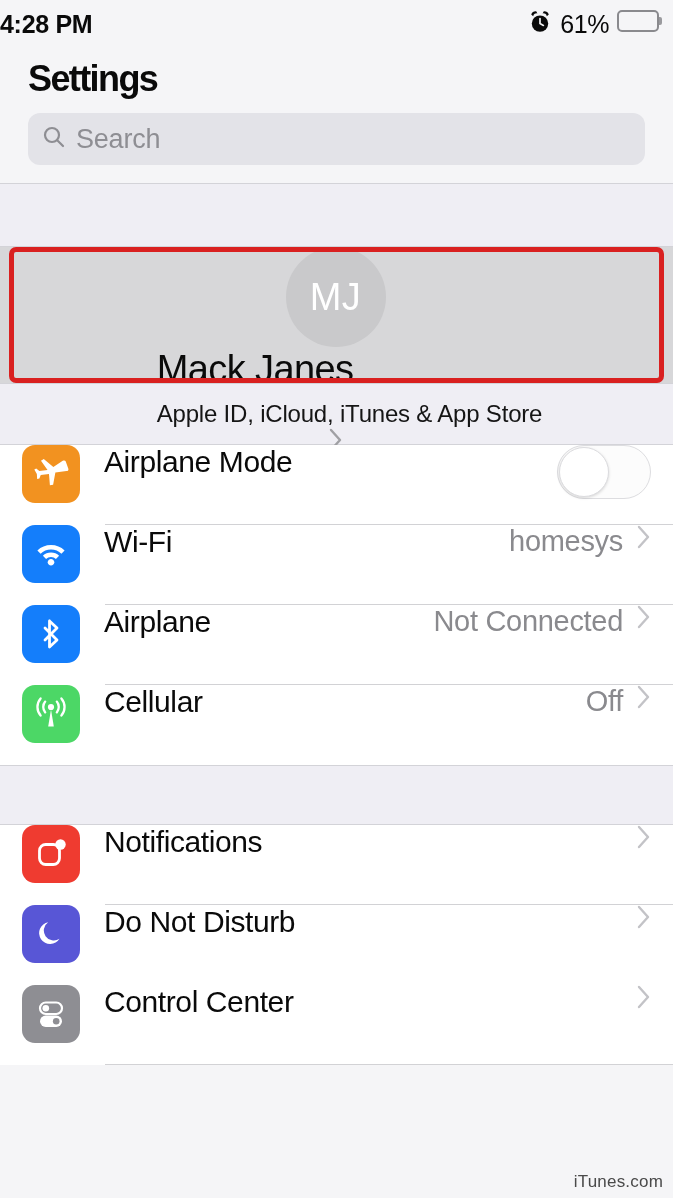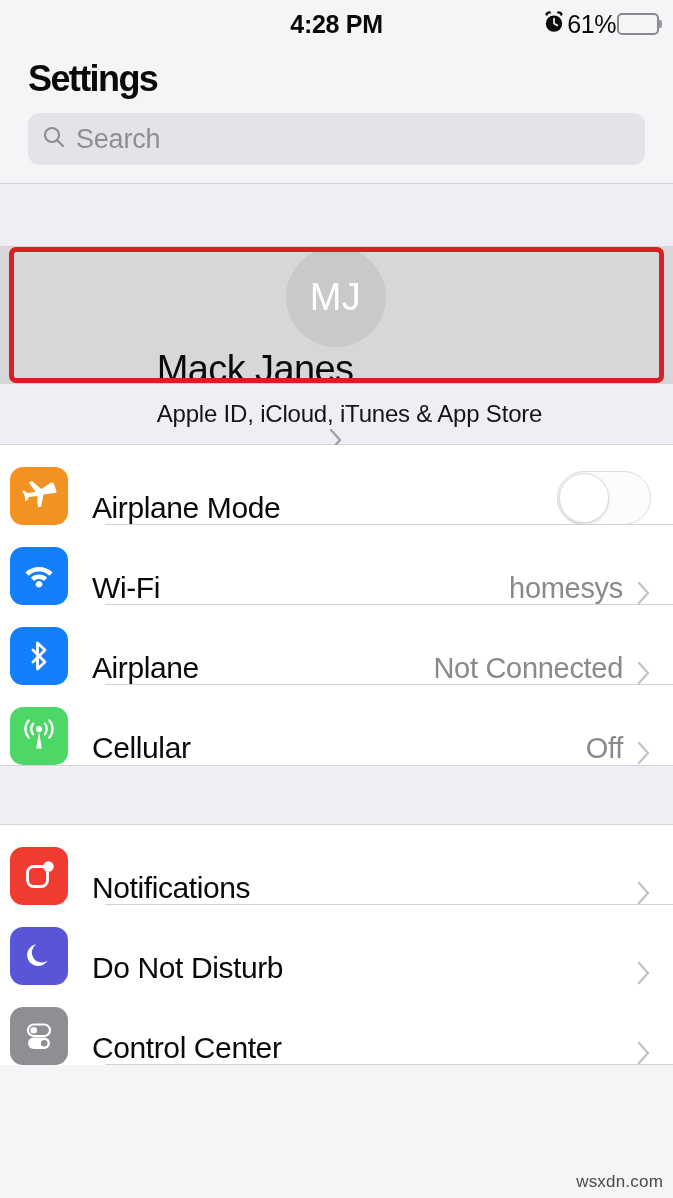--- a/index.html
+++ b/index.html
@@ -34,32 +34,32 @@
     gap: 9px;
   }
   .status-carrier {
     font-size: 25px;
     color: #0A0A0A;
     letter-spacing: -0.2px;
   }
   .status-center {
     position: absolute;
     left: 0; right: 0;
-    text-align: center;
+    text-align: left;
     font-size: 25px;
     font-weight: bold;
     color: #0A0A0A;
     letter-spacing: -0.3px;
     pointer-events: none;
   }
   .status-right {
     margin-left: auto;
     display: flex;
-    align-items: center;
-    gap: 1px;
+    align-items: flex-start;
+    gap: 8px;
     z-index: 2;
   }
   .status-battery-pct {
     font-size: 25px;
     color: #0A0A0A;
     letter-spacing: -0.4px;
   }
   .battery-shell {
     width: 42px; height: 22px;
     border: 2px solid #8A8A8E;
@@ -168,22 +168,22 @@
     color: #151515;
     letter-spacing: -0.2px;
     margin-top: 7px;
   }
 
   
   .group { background: #FFFFFF; }
   .row {
     height: 80px;
     display: flex;
-    align-items: flex-end;
-    padding-left: 10px;
+    align-items: flex-start;
+    padding-left: 22px;
     padding-right: 22px;
     background: #FFFFFF;
     position: relative;
   }
   .row-sep {
     position: absolute;
     left: 105px; right: 0; bottom: 0;
     height: 1px;
     background: #D2D2D5;
   }
@@ -426,15 +426,15 @@
       <span class="chevron">
         <svg width="14" height="24" viewBox="0 0 14 24">
           <polyline points="2,2 11,12 2,22" stroke="#C3C3C7" stroke-width="2.4" fill="none" stroke-linecap="round" stroke-linejoin="round"></polyline>
         </svg>
       </span>
       <span class="row-sep"></span>
     </div>
 
   </div>
 
-  <div class="watermark">wsxdn.com</div>
+  <div class="watermark">iTunes.com</div>
 
 </div>
 
 </body></html>

